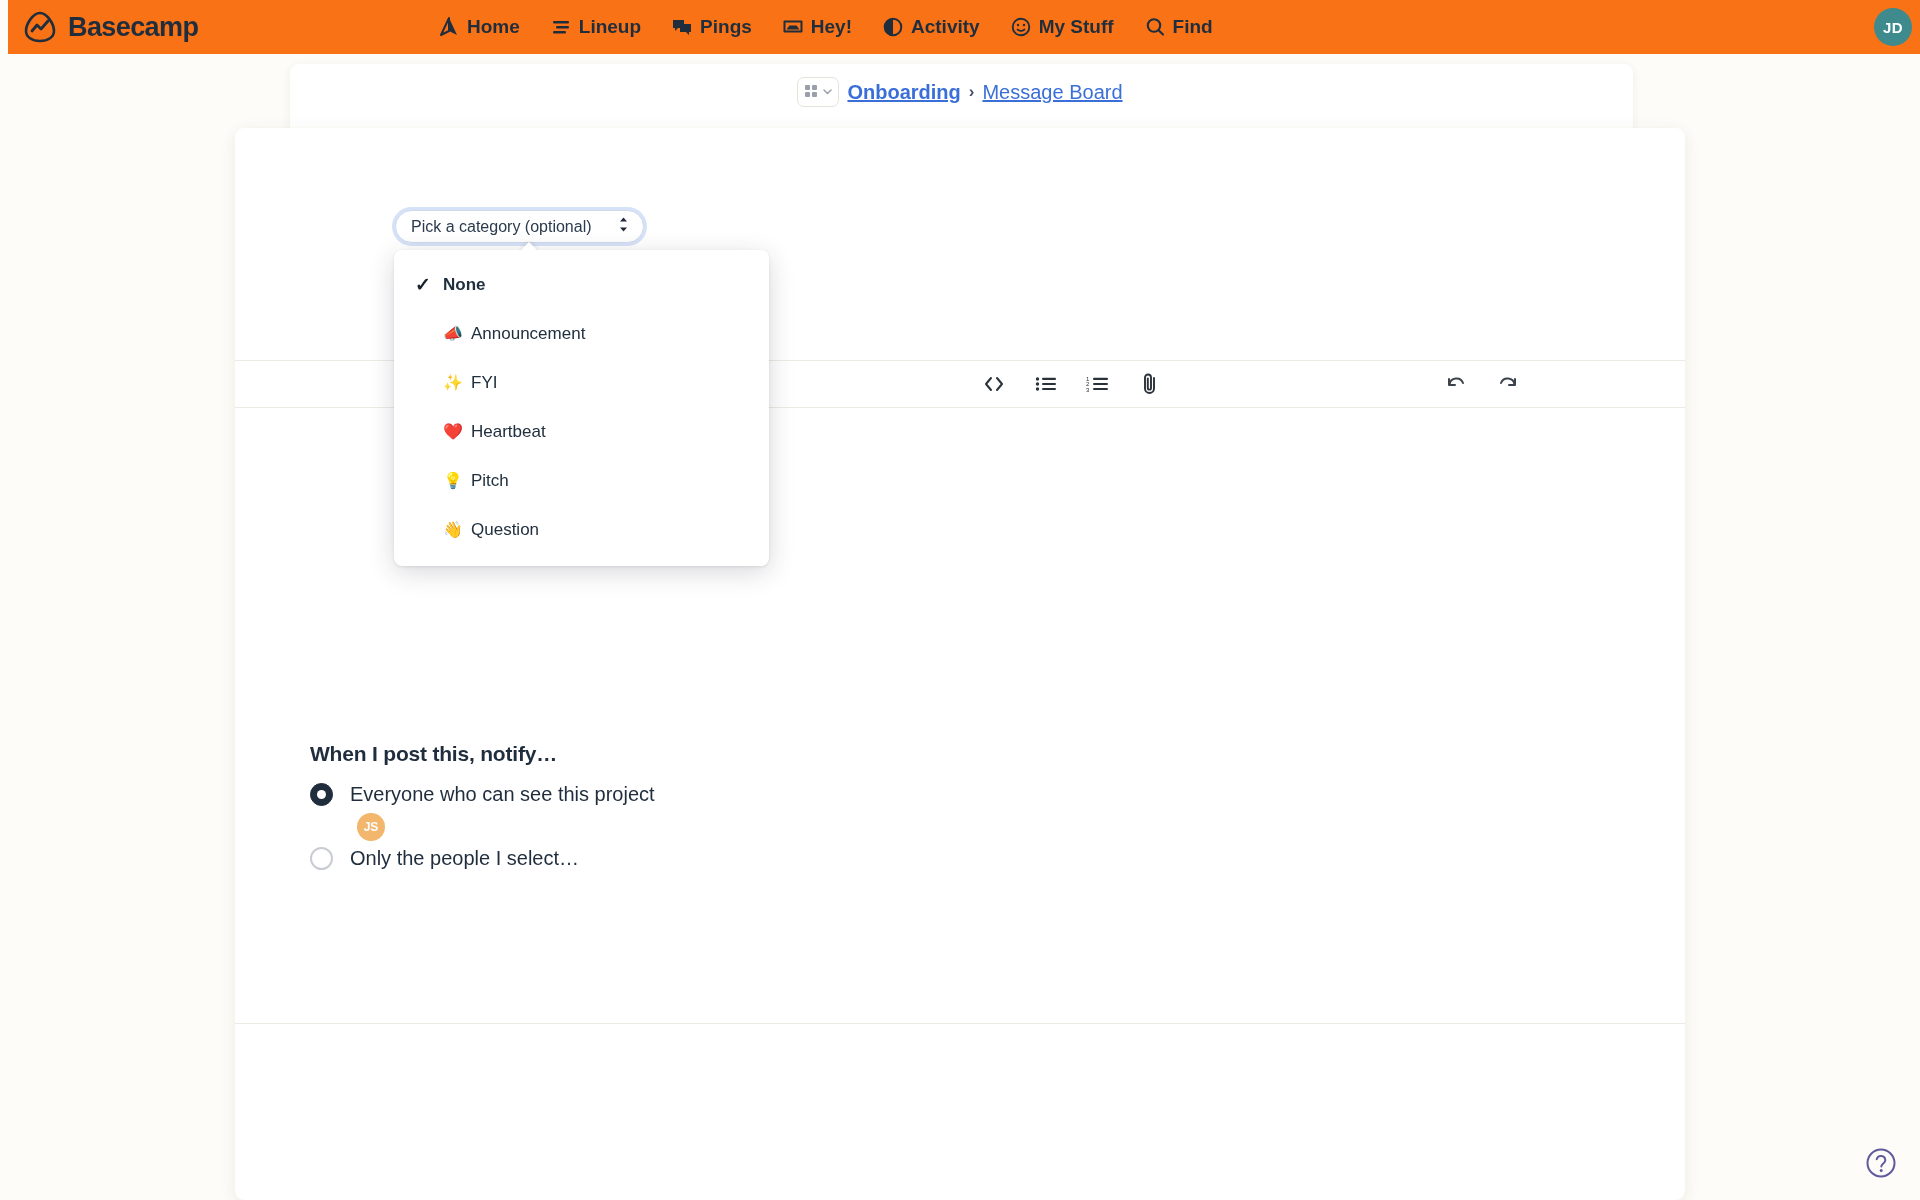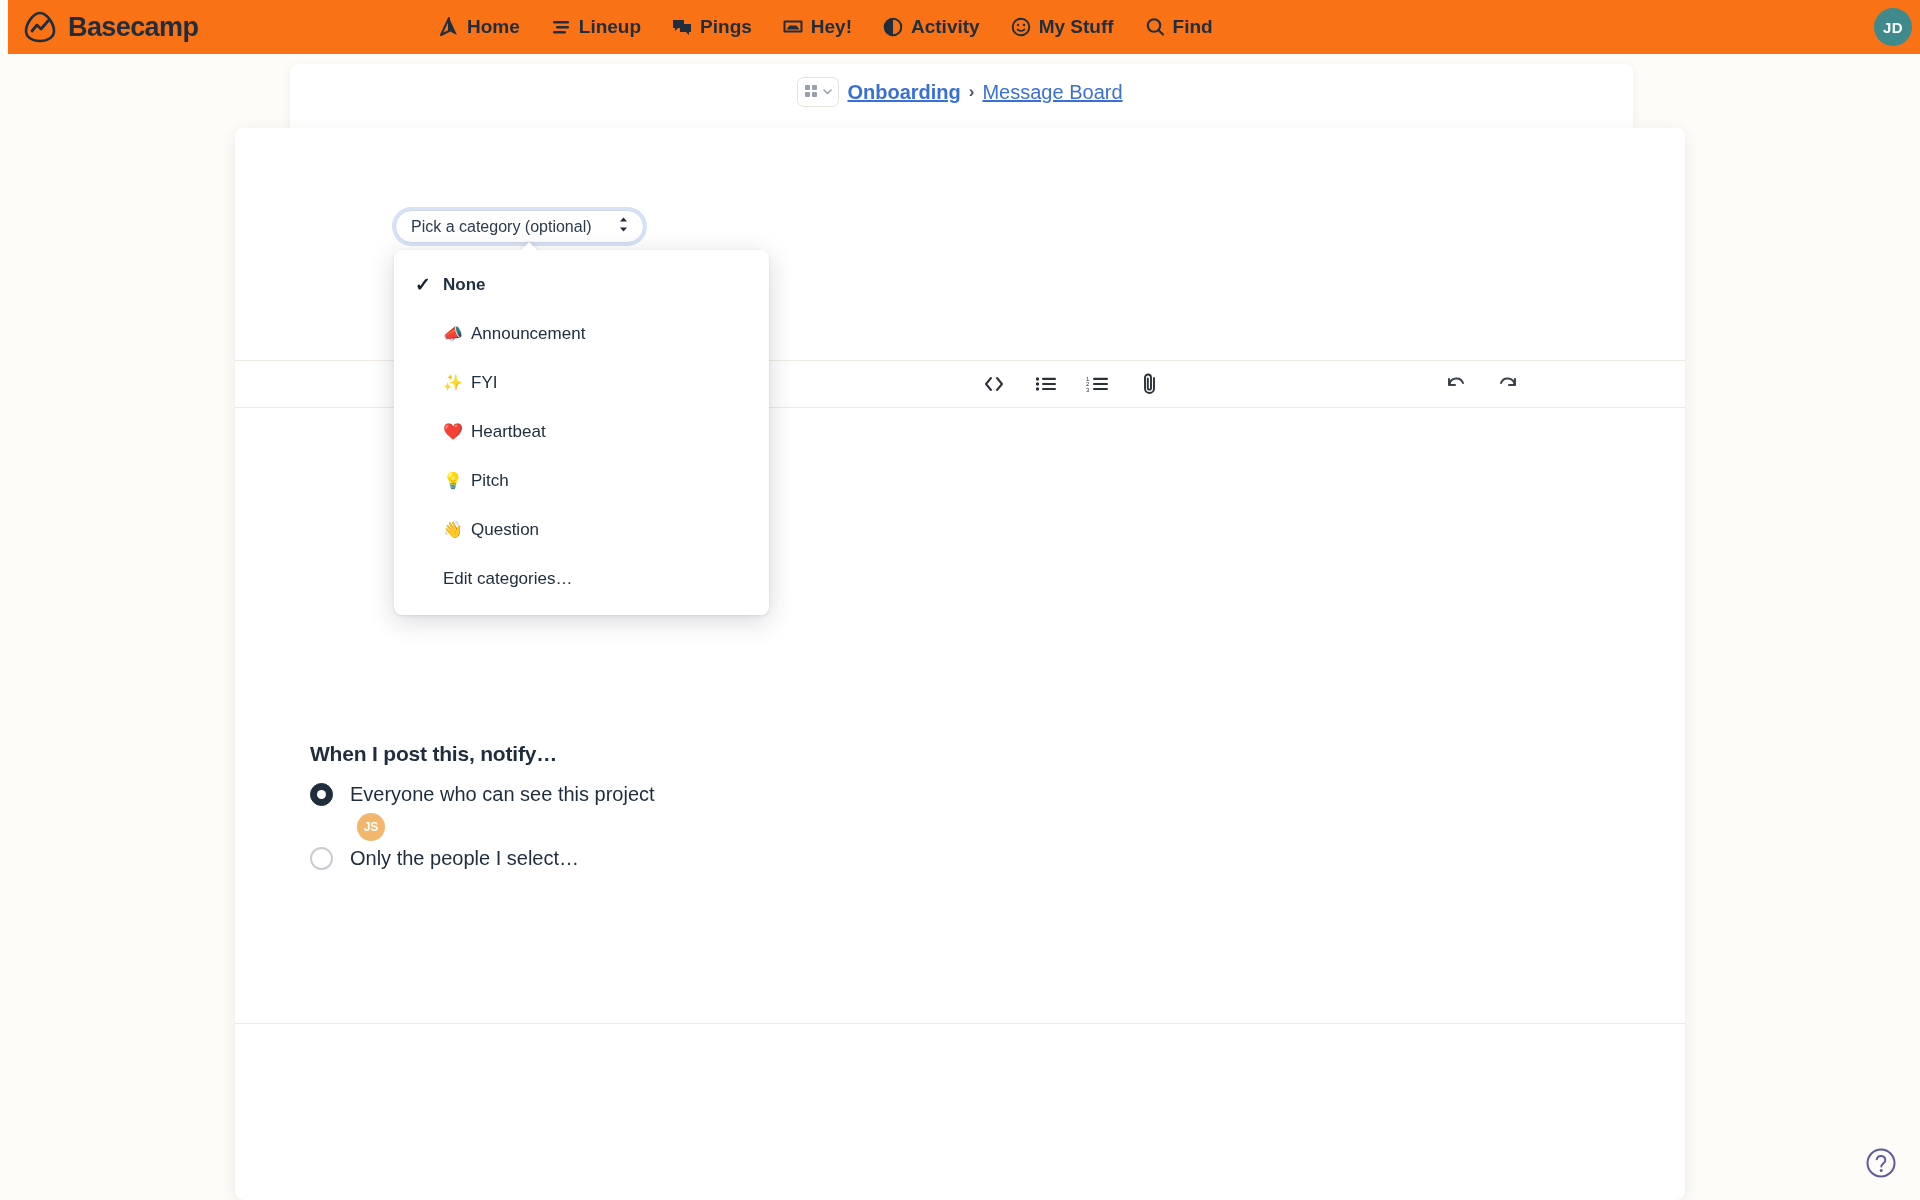--- a/index.html
+++ b/index.html
@@ -539,24 +539,20 @@
     <span class="dd-emoji">💡</span>
     <span class="dd-label">Pitch</span>
   </div>
 
   <div class="dd-item">
     <span class="dd-check"></span>
     <span class="dd-emoji">👋</span>
     <span class="dd-label">Question</span>
   </div>
 
-  <div class="dd-item">
-    <span class="dd-check"></span>
-    <span class="dd-label">Edit categories…</span>
-  </div>
 </div>
 
 <div class="help-btn">
   <span>
     <svg width="34" height="34" viewBox="0 0 34 34">
       <circle cx="17" cy="17" r="13.5" fill="none" stroke="#5f5a9b" stroke-width="2"></circle>
       <path d="M12.7 13.2 A4.4 4.4 0 0 1 21.3 14.2 C21.3 17.2 17.3 17.6 17.3 20.4" fill="none" stroke="#5f5a9b" stroke-width="2" stroke-linecap="round"></path>
       <circle cx="17.2" cy="24.4" r="1.5" fill="#5f5a9b"></circle>
     </svg>
   </span>

